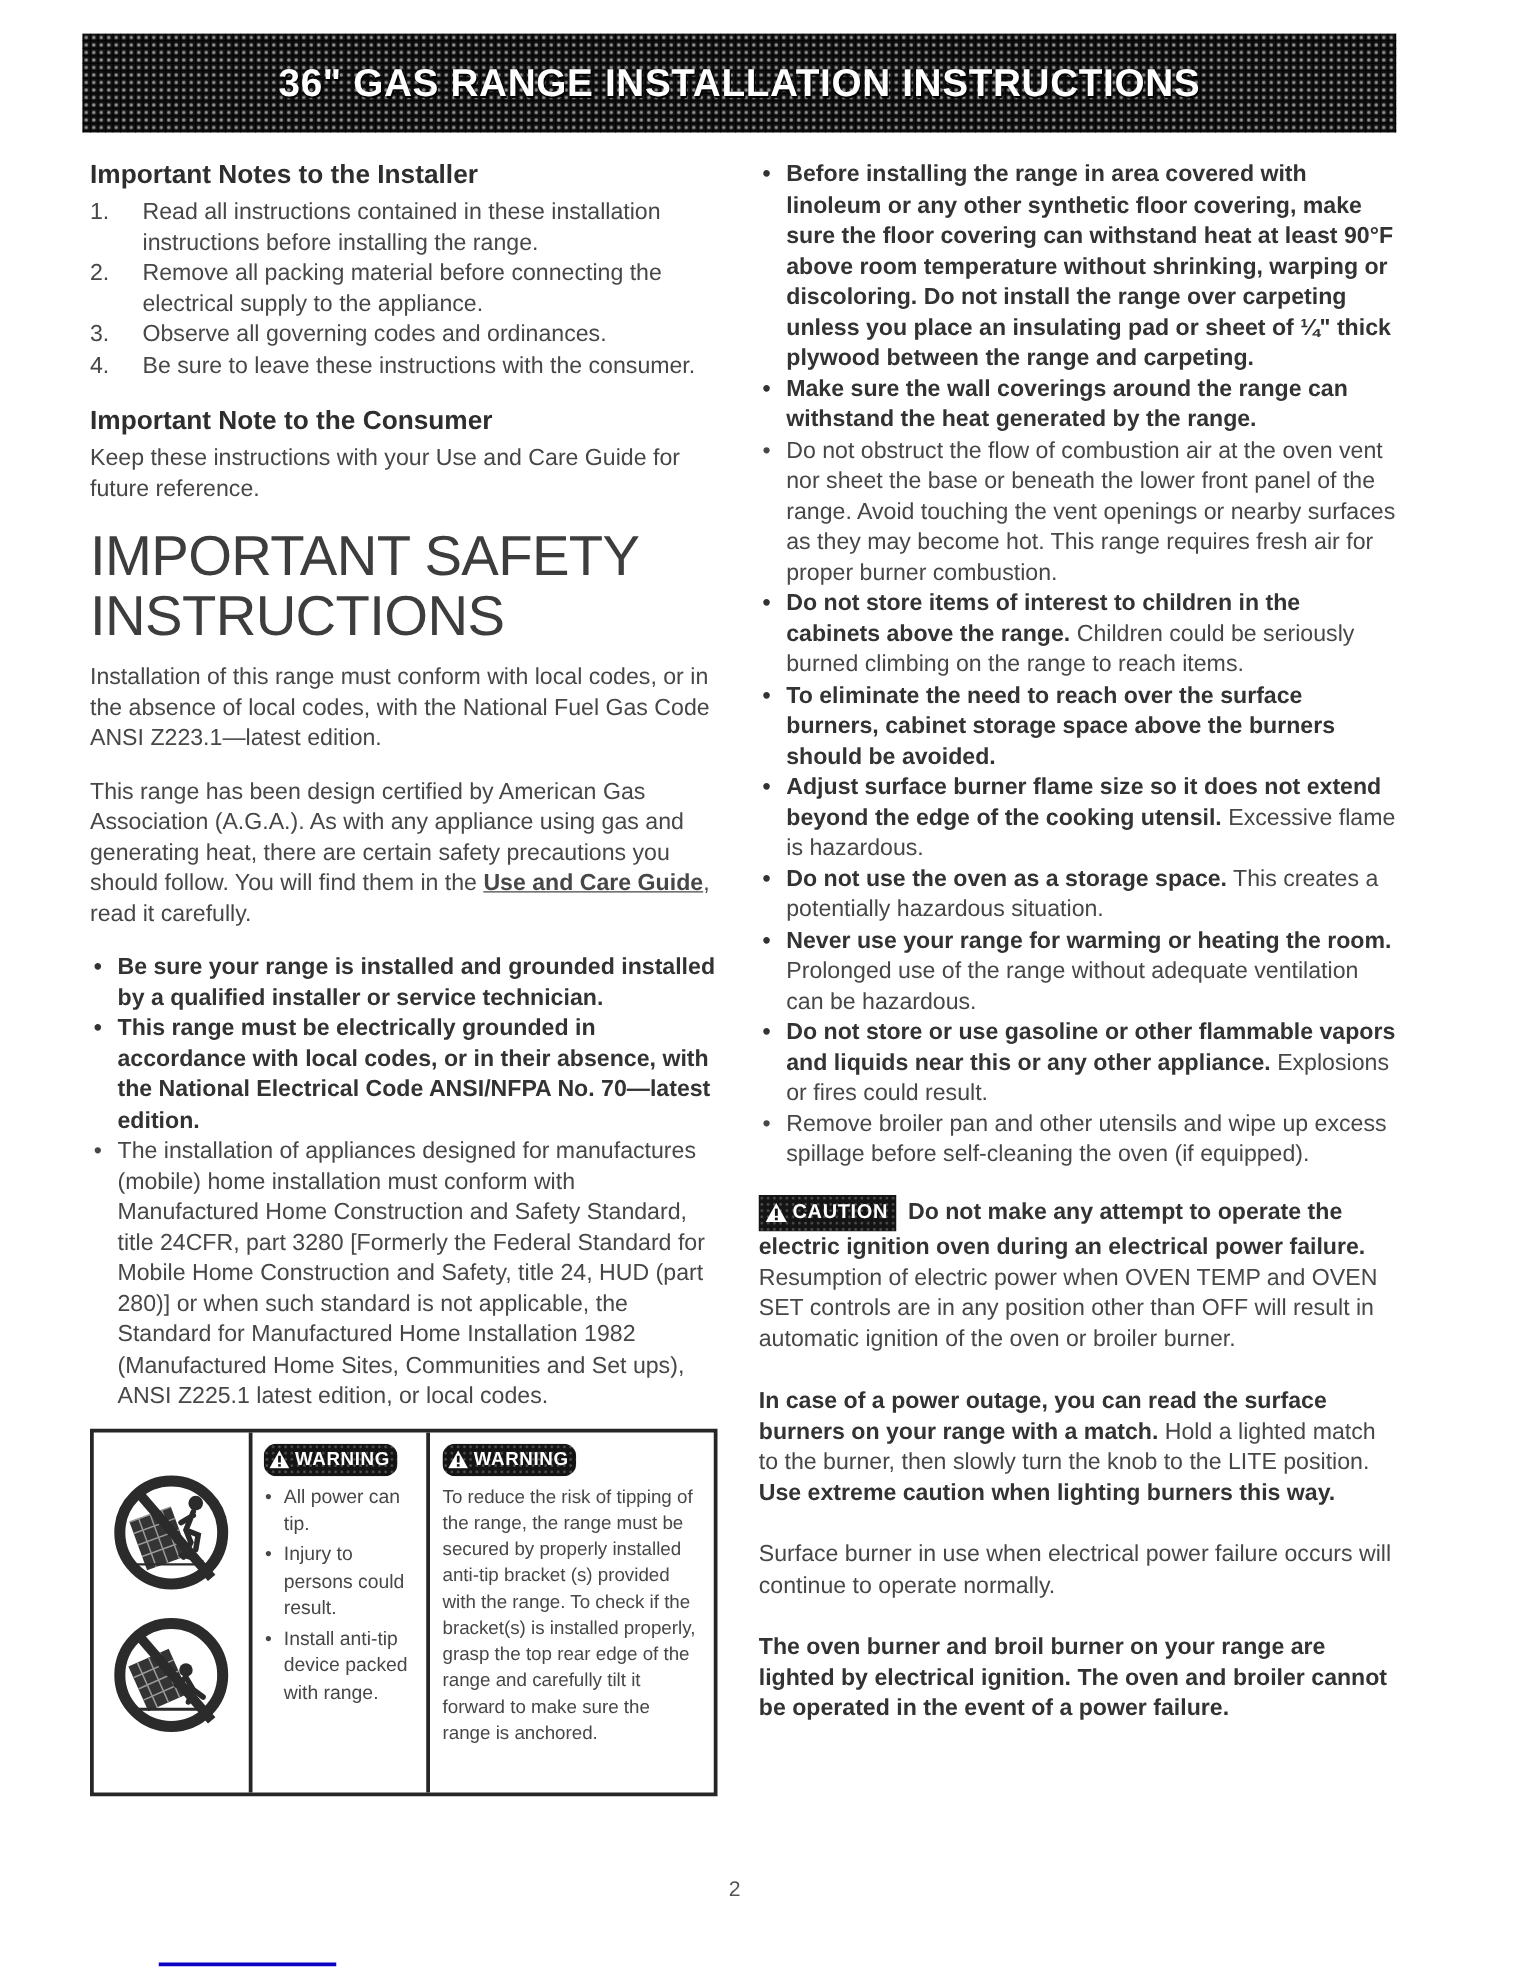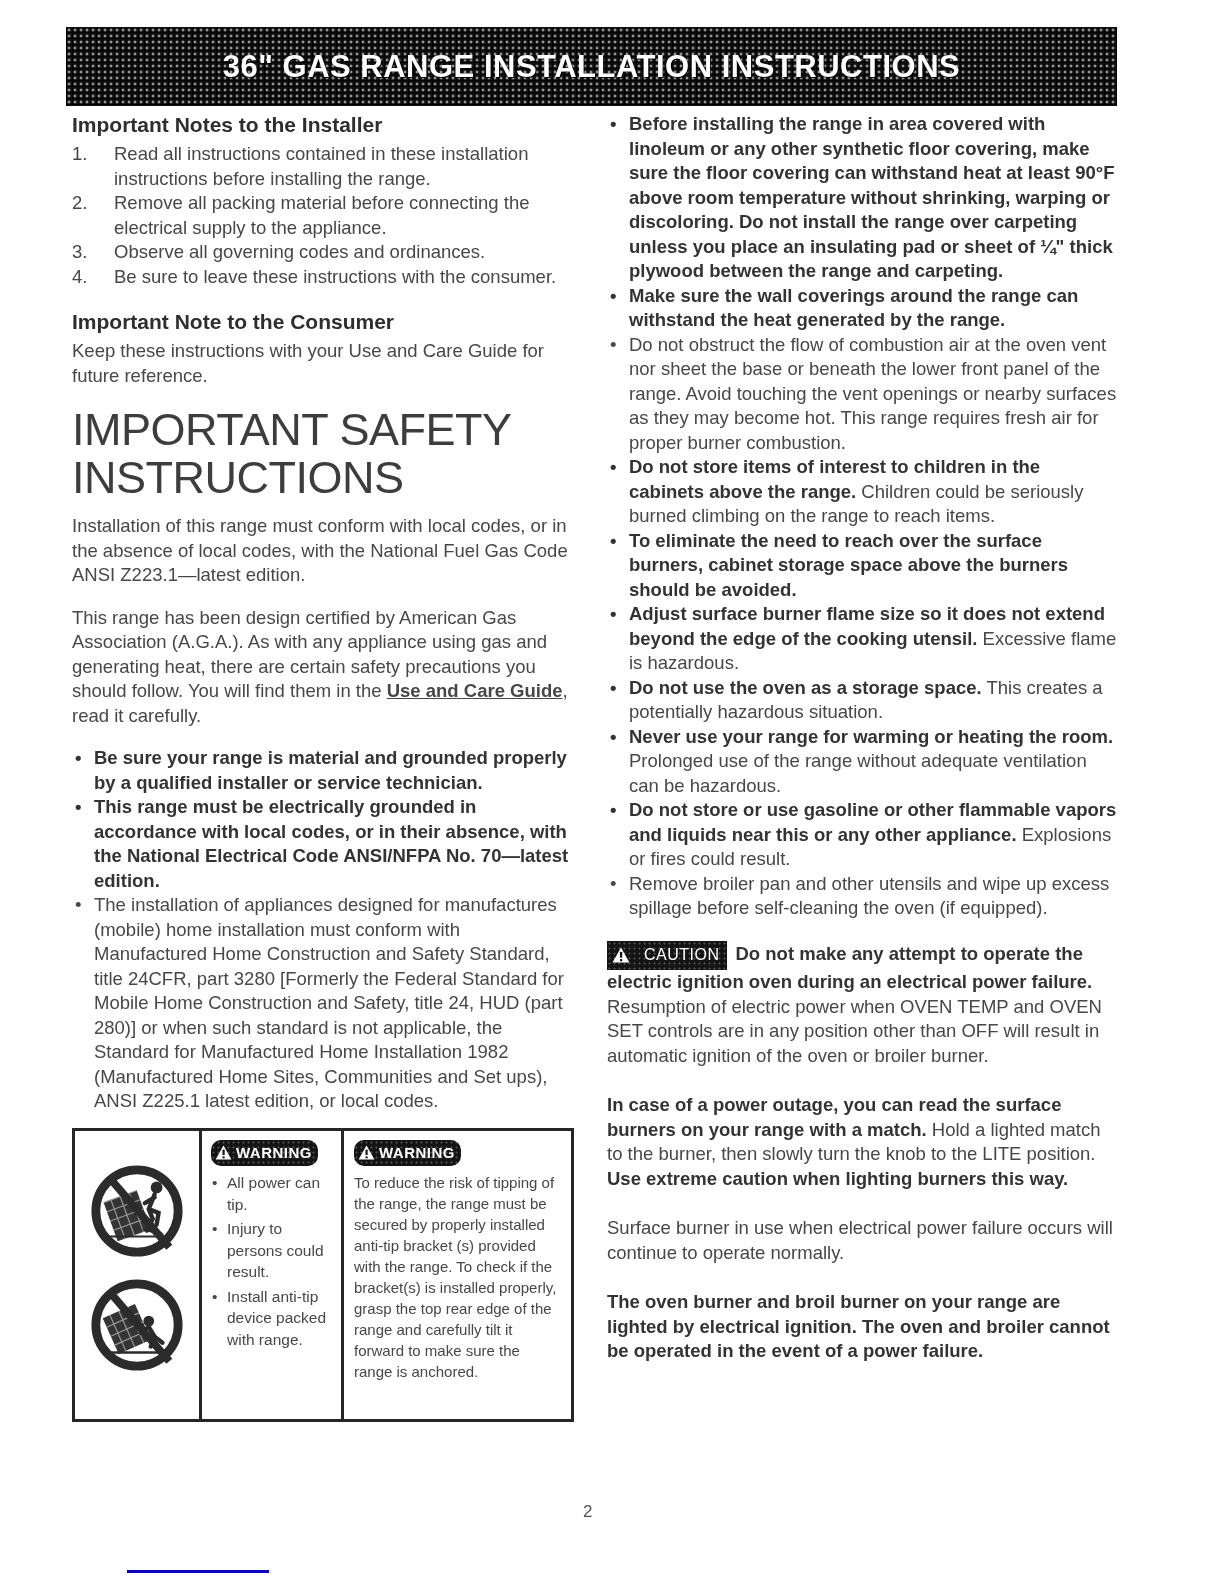--- a/index.html
+++ b/index.html
@@ -16,21 +16,21 @@
       repeating-linear-gradient(0deg, rgba(0,0,0,0.85) 0 1px, transparent 1px 6px),
       repeating-linear-gradient(90deg, rgba(0,0,0,0.85) 0 1px, transparent 1px 6px);
     background-size:6px 6px, 6px 6px, 6px 6px;
     display:flex; align-items:center; justify-content:center;
   }
   .band-title {
     color:#fff; font-size:31px; font-weight:700; letter-spacing:0.5px;
     text-shadow:1px 1px 0 rgba(0,0,0,0.9);
   }
   
-  .col { position:absolute; top:112px; font-size:18.5px; line-height:24.5px; }
+  .col { position:absolute; top:127px; font-size:18.5px; line-height:24.5px; }
   .col-left  { left:72px;  width:505px; }
   .col-right { left:607px; width:510px; }
   .b, b { font-weight:700; color:#333; }
   h2.sec { font-size:21px; line-height:26px; font-weight:700; color:#2e2e2e; margin:0 0 4px 0; }
   .numlist { margin:0 0 20px 0; }
   .numitem { display:flex; }
   .numitem .num { width:42px; flex:none; }
   .consumer-body { margin:0 0 18px 0; }
   .safety-h {
     font-size:45px; line-height:48px; font-weight:400; color:#3d3d3d;
@@ -62,22 +62,22 @@
     background:#141414; color:#fff; font-weight:700; font-size:15px;
     padding:2px 6px 3px 4px; margin-bottom:6px; letter-spacing:0.5px;
     background-image:radial-gradient(circle, rgba(255,255,255,0.25) 0.7px, transparent 1.4px);
     background-size:5px 5px;
     border-radius:10px;
   }
   .wbadge svg { display:block; }
   
   .col-right ul.blist { margin-bottom:20px; }
   .cbadge {
-    display:inline-flex; align-items:center; gap:14px; vertical-align:-3px;
-    background:#141414; color:#fff; font-weight:400; font-size:16px;
+    display:inline-flex; align-items:center; gap:4px; vertical-align:-3px;
+    background:#141414; color:#fff; font-weight:700; font-size:16px;
     padding:2px 7px 3px 5px; margin-right:9px; letter-spacing:0.5px;
     background-image:radial-gradient(circle, rgba(255,255,255,0.25) 0.7px, transparent 1.4px);
     background-size:5px 5px;
   }
   .rpara { margin:0 0 25px 0; }
   
   .pageno { position:absolute; left:583px; top:1502px; font-size:17px; color:#555; }
   .footline { position:absolute; left:127px; top:1570px; width:142px; height:3px; background:#0b00c4; }
 </style>
 </head>
@@ -114,21 +114,21 @@
     <h2 class="sec">Important Note to the Consumer</h2>
     <p class="body consumer-body">Keep these instructions with your Use and Care Guide for future reference.</p>
 
     <div class="safety-h">IMPORTANT SAFETY INSTRUCTIONS</div>
 
     <p class="body">Installation of this range must conform with local codes, or in the absence of local codes, with the National Fuel Gas Code ANSI Z223.1—latest edition.</p>
 
     <p class="body"><span>This range has been design certified by American Gas Association (A.G.A.).  As with any appliance using gas and generating heat, there are certain safety precautions you should follow.  You will find them in the </span><span class="ucg">Use and Care Guide</span><span>, read it carefully.</span></p>
 
     <ul class="blist">
-      <li><span class="mk b">•</span><span class="b">Be sure your range is material and grounded properly by a qualified installer or service technician.</span><span></span></li>
+      <li><span class="mk b">•</span><span class="b">Be sure your range is installed and grounded installed by a qualified installer or service technician.</span><span></span></li>
       <li><span class="mk b">•</span><span class="b">This range must be electrically grounded in accordance with local codes, or in their absence, with the National Electrical Code ANSI/NFPA No. 70—latest edition.</span><span></span></li>
       <li><span class="mk">•</span><span class="b"></span><span>The installation of appliances designed for manufactures (mobile) home installation must conform with Manufactured Home Construction and Safety Standard, title 24CFR, part 3280 [Formerly the Federal Standard for Mobile Home Construction and Safety, title 24, HUD (part 280)] or when such standard is not applicable, the Standard for Manufactured Home Installation 1982 (Manufactured Home Sites, Communities and Set ups), ANSI Z225.1 latest edition, or local codes.</span></li>
     </ul>
 
     <div class="wtable">
       <div class="wt-c1">
         <svg width="98" height="100" viewBox="0 0 100 100">
           <circle cx="50" cy="50" r="42" fill="none" stroke="#2b2b2b" stroke-width="9"></circle>
           <g transform="rotate(-20 40 55)">
             <rect x="22" y="34" width="36" height="42" fill="#343434"></rect>

